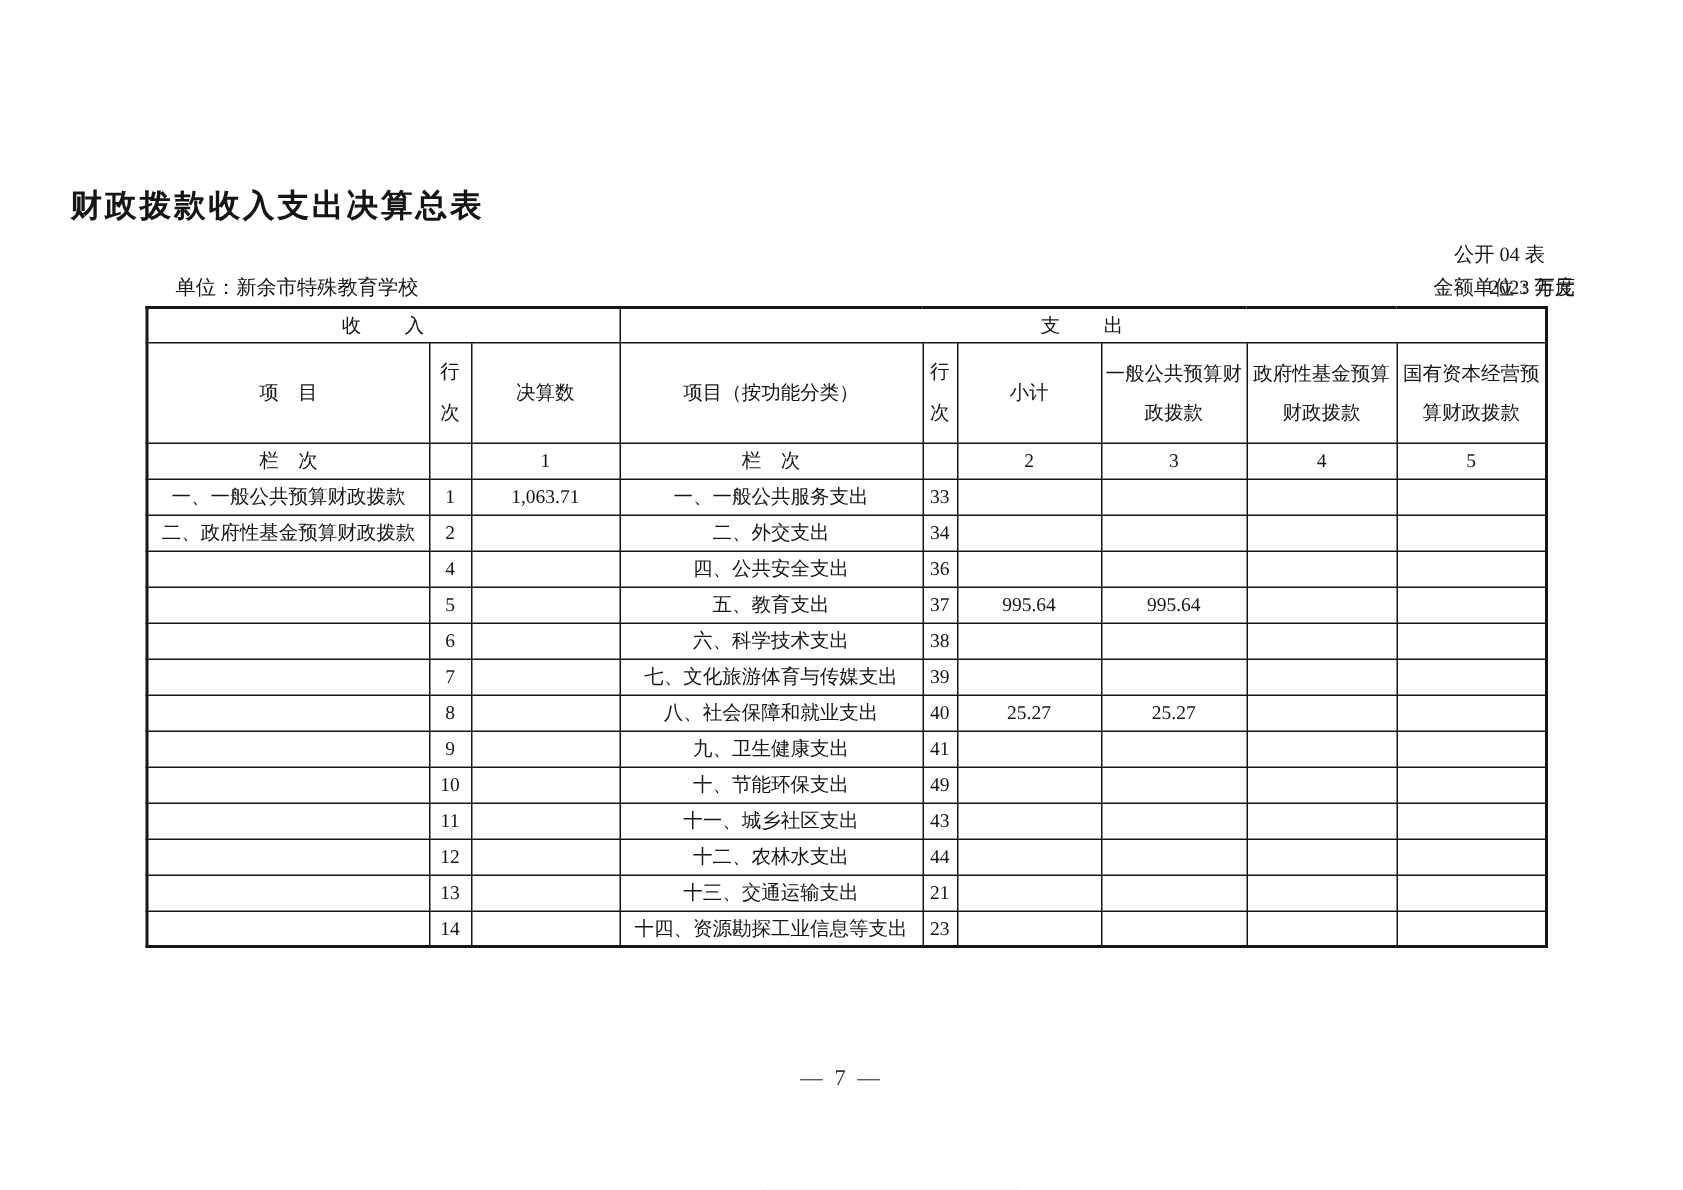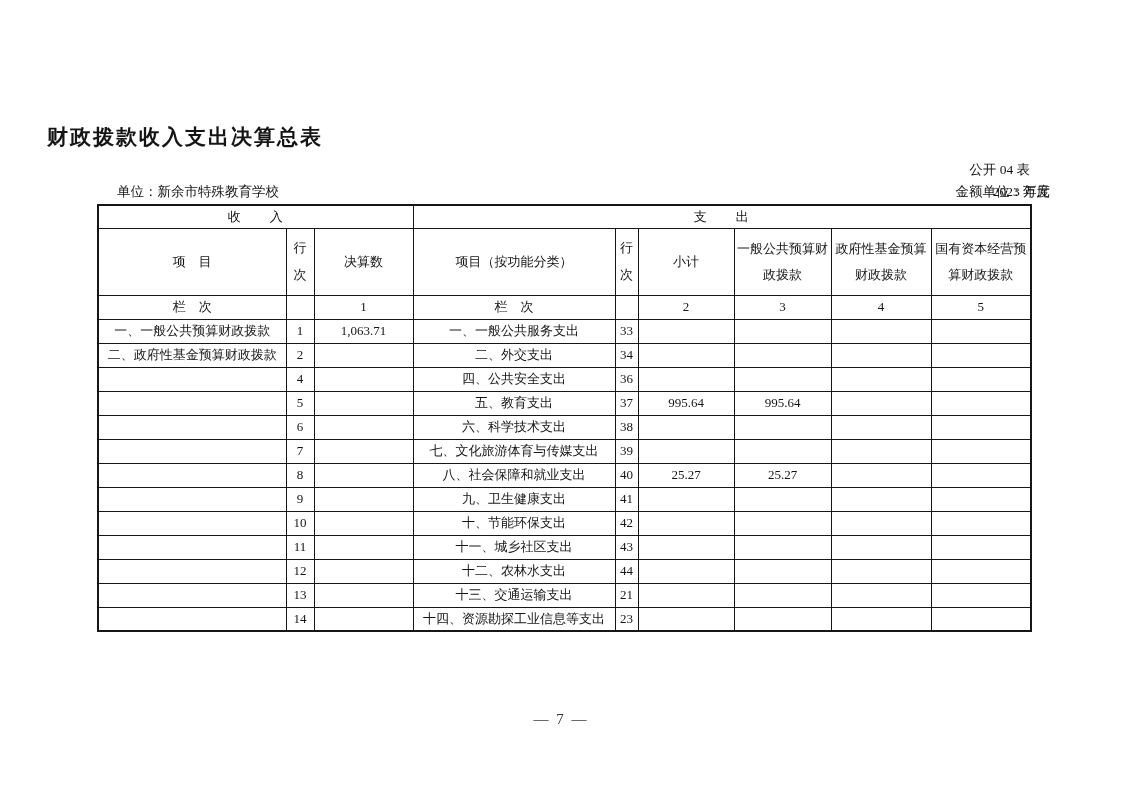--- a/index.html
+++ b/index.html
@@ -234,21 +234,21 @@
       <td class="amt"></td>
       <td class="amt"></td>
       <td class="amt"></td>
       <td class="amt"></td>
     </tr>
     <tr class="data-row">
       <td class="item"></td>
       <td class="num">10</td>
       <td class="amt"></td>
       <td class="item split">十、节能环保支出</td>
-      <td class="num">42</td>
+      <td class="num">49</td>
       <td class="amt"></td>
       <td class="amt"></td>
       <td class="amt"></td>
       <td class="amt"></td>
     </tr>
     <tr class="data-row">
       <td class="item"></td>
       <td class="num">11</td>
       <td class="amt"></td>
       <td class="item split">十一、城乡社区支出</td>

